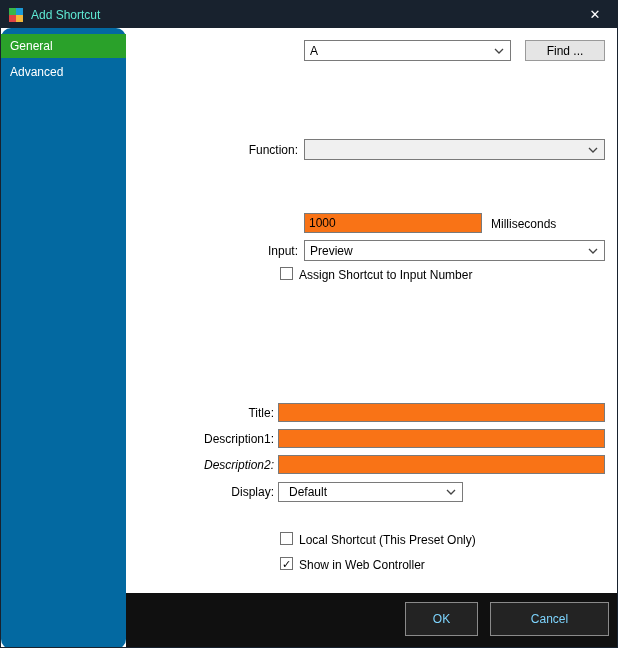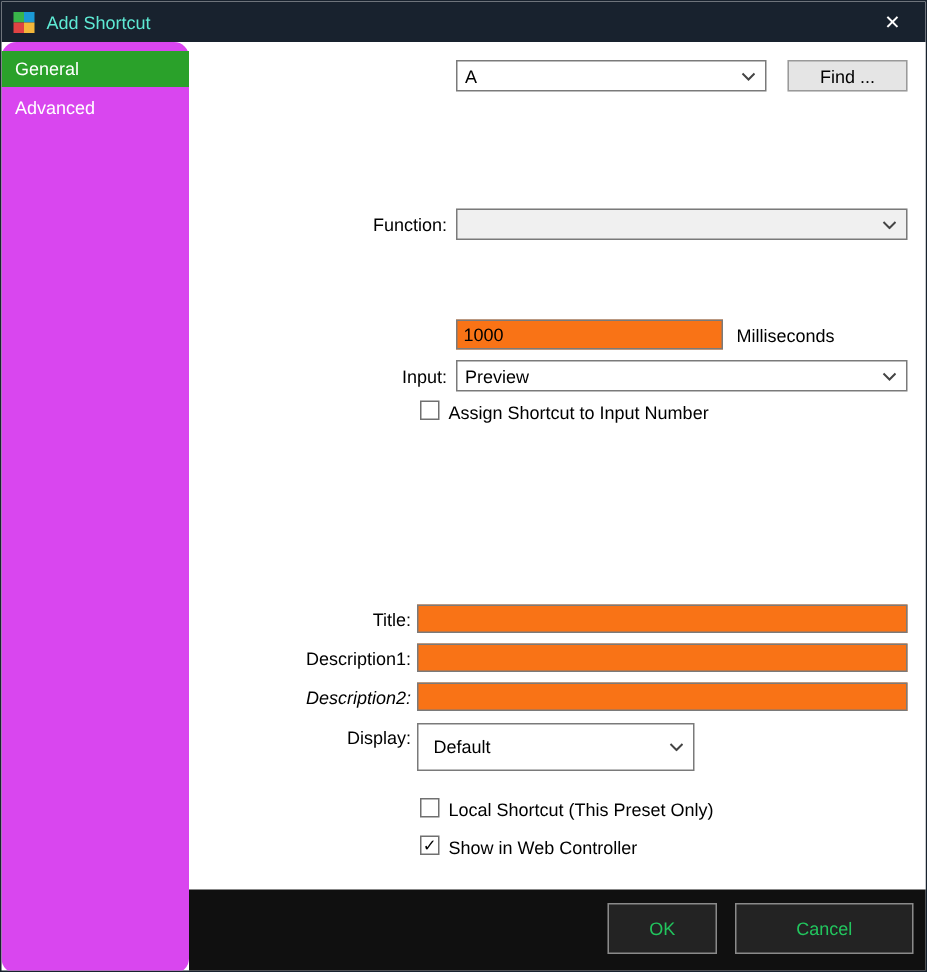--- a/index.html
+++ b/index.html
@@ -10,41 +10,41 @@
   
   .titlebar { position:absolute; left:0; top:0; width:100%; height:27px; background:#18222e; display:flex; align-items:center; }
   .app-icon { width:14px; height:14px; margin-left:8px; display:grid; grid-template-columns:7px 7px; grid-template-rows:7px 7px; }
   .sq { width:7px; height:7px; }
   .sq1 { background:#39b54a; } .sq2 { background:#1b9ad6; }
   .sq3 { background:#e04343; } .sq4 { background:#f3b73a; }
   .title-text { color:#5eead4; font-size:12px; margin-left:8px; }
   .close-btn { margin-left:auto; width:44px; height:27px; color:#fff; display:flex; align-items:center; justify-content:center; font-size:13px; cursor:default; }
 
   
-  .sidebar { position:absolute; left:0; top:27px; width:125px; height:621px; background:#d946ef; padding-top:6px;border-radius:10px; }
+  .sidebar { position:absolute; left:0; top:27px; width:125px; height:621px; background:#0369a1; padding-top:6px;border-radius:10px; }
   .side-item { height:24px; line-height:24px; padding-left:9px; font-size:12px; color:#fff; cursor:default; }
   .side-item.selected { background:#2aa12a; }
   .side-item + .side-item { margin-top:2px; }
 
   
   .content { position:absolute; left:125px; top:27px; width:493px; height:565px; background:#fff; }
   .flabel { position:absolute; font-size:12px; color:#000; text-align:right; }
   .plabel { position:absolute; font-size:12px; color:#000; }
   .bold { font-weight:bold; }
   .combo { position:absolute; background:#fff; border:1px solid #7a7a7a; display:flex; align-items:center; justify-content:space-between; font-size:12px; color:#000; padding:0 6px 0 5px; }
   .combo.gray { background:#f0f0f0; }
   .chev { display:flex; align-items:center; }
   .tinput { position:absolute; border:1px solid #7a7a7a; background:#f97316; color:#000; font-size:12px; font-family:"Liberation Sans", sans-serif; padding:0 4px; outline:none; }
   .win-btn { position:absolute; background:#e5e5e5; border:1px solid #9a9a9a; color:#000; font-size:12px; font-family:"Liberation Sans", sans-serif; cursor:default; }
   .cbox { position:absolute; width:13px; height:13px; background:#fff; border:1px solid #707070; font-size:11px; line-height:12px; text-align:center; color:#000; cursor:default; }
   .cblabel { position:absolute; font-size:12px; color:#000; }
 
   
   .footer { position:absolute; left:125px; top:592px; width:493px; height:56px; background:#101010; }
-  .dark-btn { position:absolute; background:#232323; border:1px solid #8a8a8a; color:#22c55e; font-size:12px; font-family:"Liberation Sans", sans-serif; cursor:default; }
+  .dark-btn { position:absolute; background:#232323; border:1px solid #8a8a8a; color:#7dd3fc; font-size:12px; font-family:"Liberation Sans", sans-serif; cursor:default; }
 </style>
 </head>
 <body>
 
 <div class="window">
 
   <div class="titlebar">
     <div class="app-icon">
       <span class="sq sq1"></span>
         <span class="sq sq2"></span>
@@ -103,21 +103,21 @@
     <div class="flabel" style="left:10px; top:378px; width:138px;">Title:</div>
     <input class="tinput" style="left: 152px; top: 375px; width: 327px; height: 19px;" value="">
 
     <div class="flabel" style="left:10px; top:404px; width:138px;">Description1:</div>
     <input class="tinput" style="left: 152px; top: 401px; width: 327px; height: 19px;" value="">
 
     <div class="flabel" style="left:10px; top:430px; width:138px;font-style:italic;">Description2:</div>
     <input class="tinput" style="left: 152px; top: 427px; width: 327px; height: 19px;" value="">
 
     <div class="flabel" style="left:10px; top:457px; width:138px;">Display:</div>
-    <div class="combo" style="left:152px; top:454px; width:185px; height:32px;padding-left:10px;">
+    <div class="combo" style="left:152px; top:454px; width:185px; height:20px;padding-left:10px;">
       <span>Default</span>
       <span class="chev">
           <svg width="10" height="6" viewBox="0 0 10 6">
             <polyline points="1,1 5,5 9,1" fill="none" stroke="#444" stroke-width="1.3"></polyline>
           </svg>
         </span>
     </div>
 
     <div class="cbox" style="left:154px; top:504px;"></div>
     <div class="cblabel" style="left:173px; top:505px;">Local Shortcut (This Preset Only)</div>

